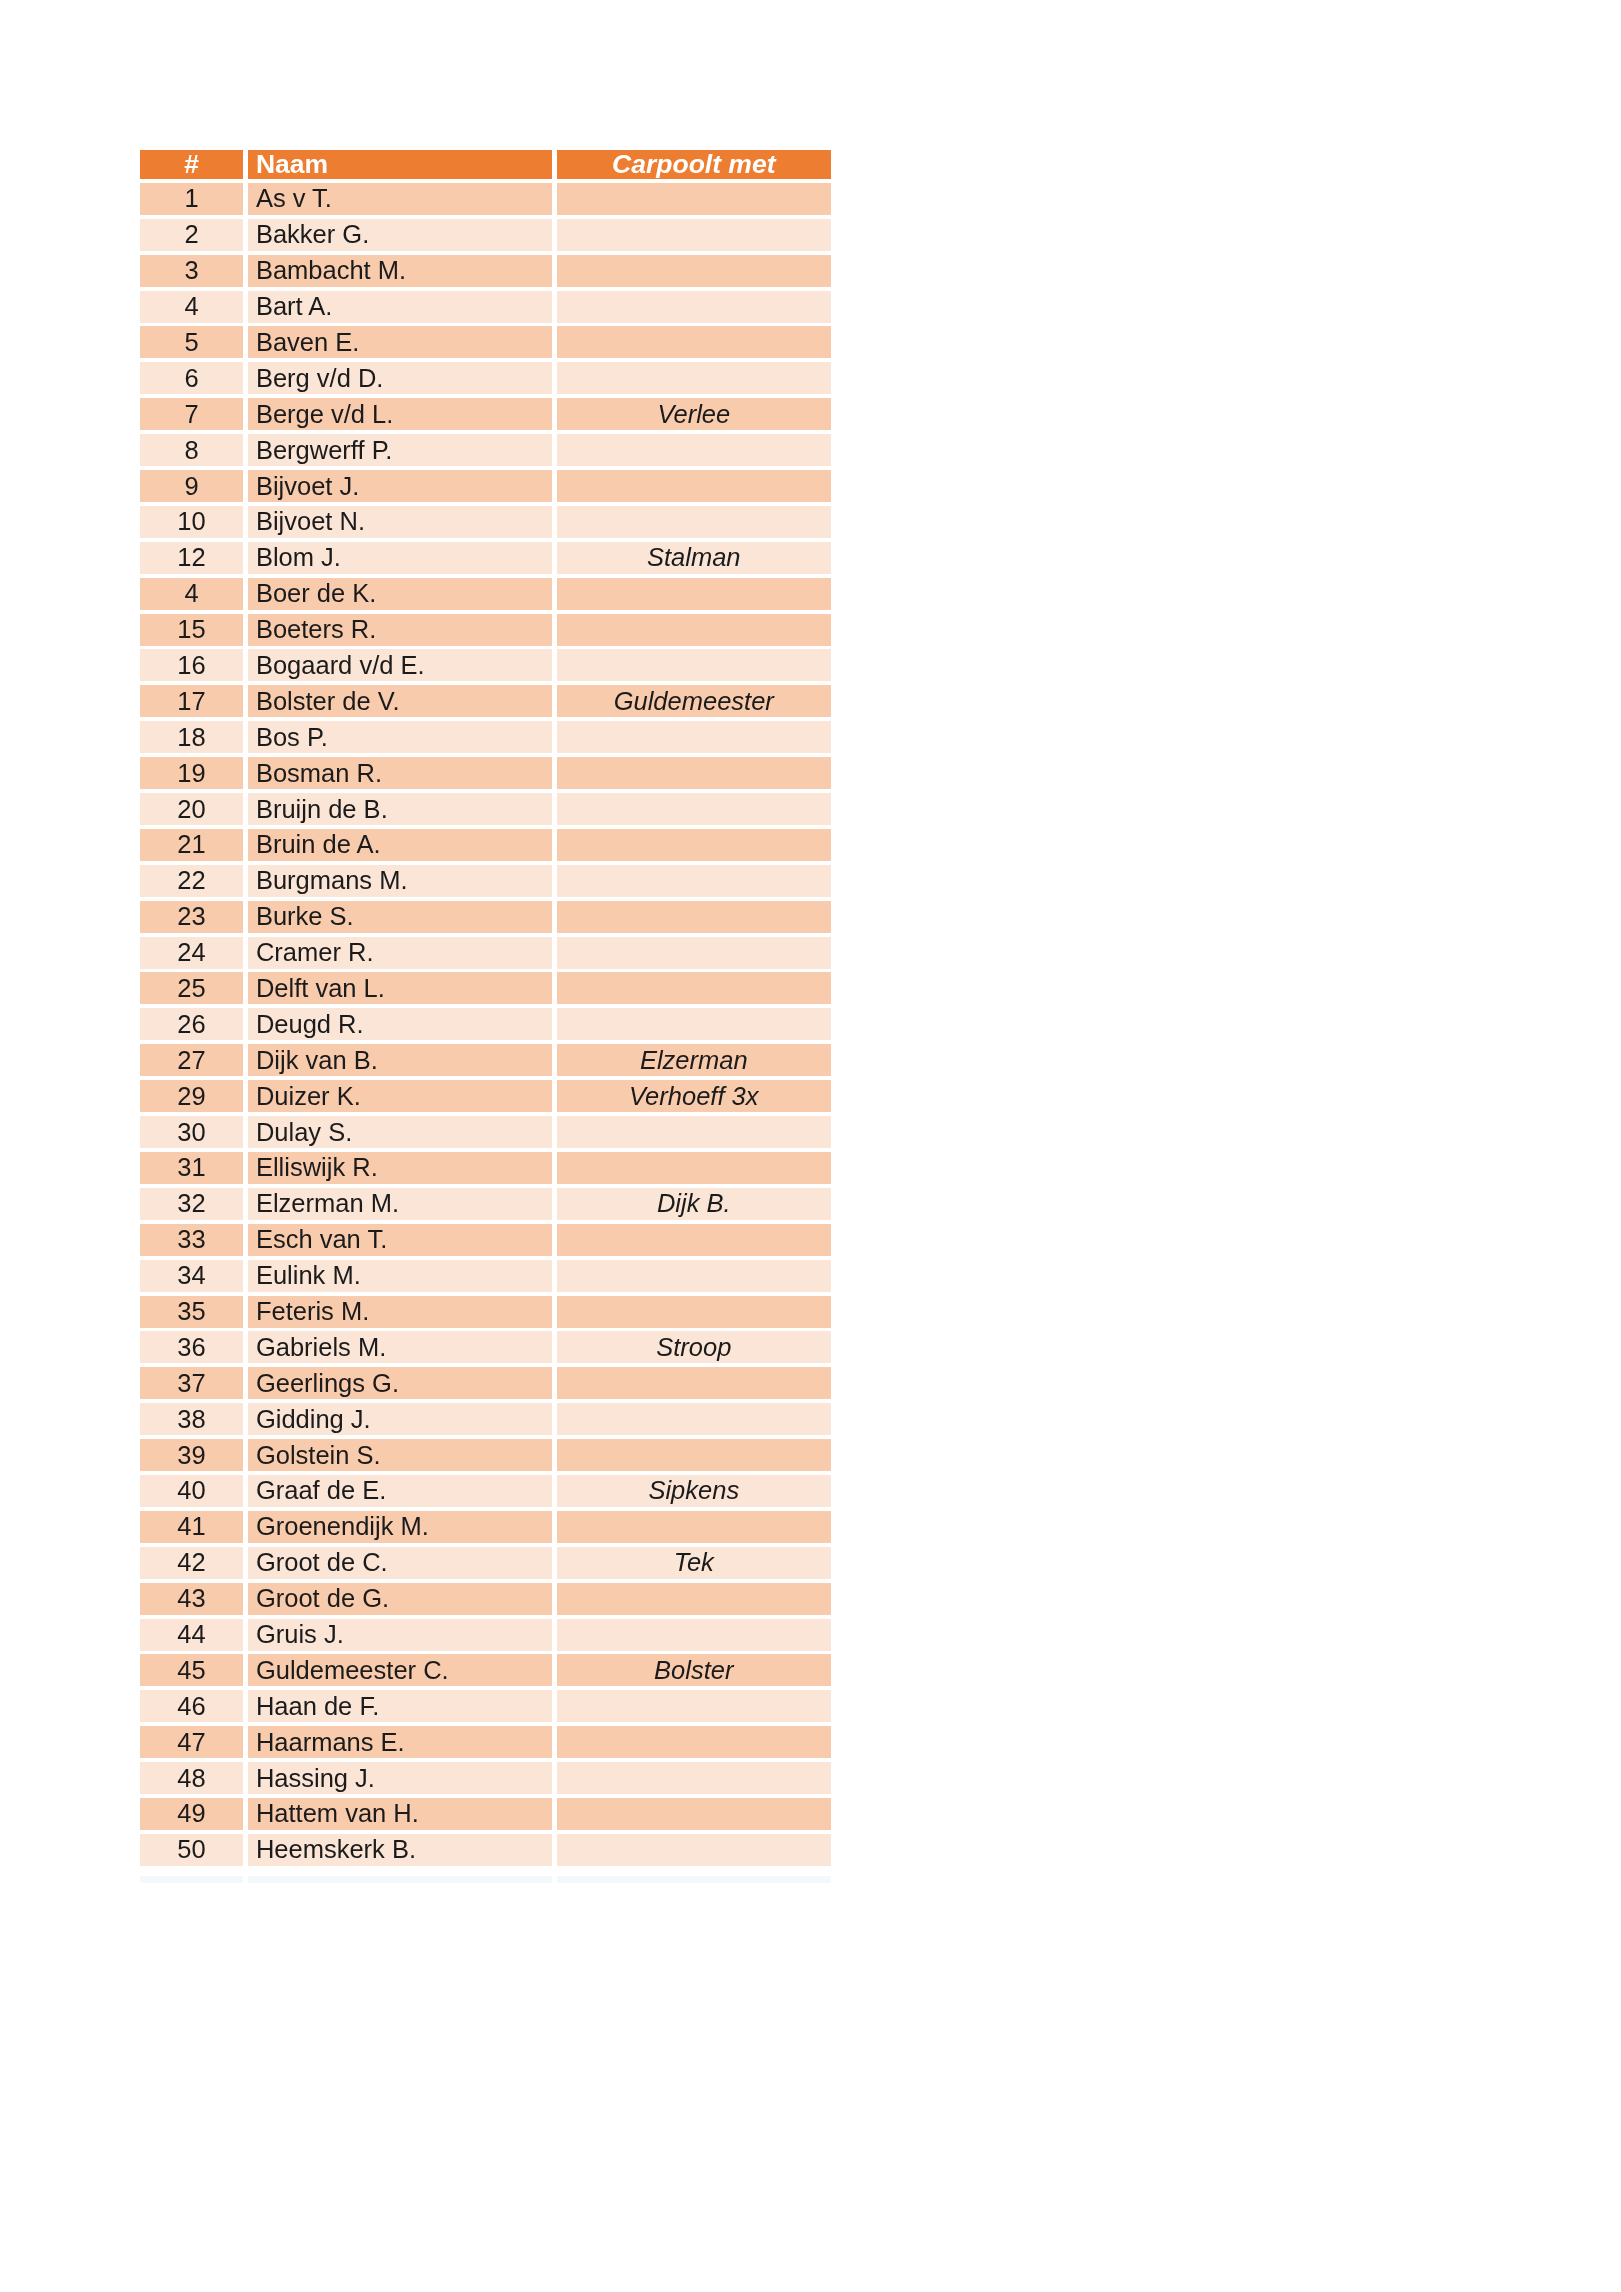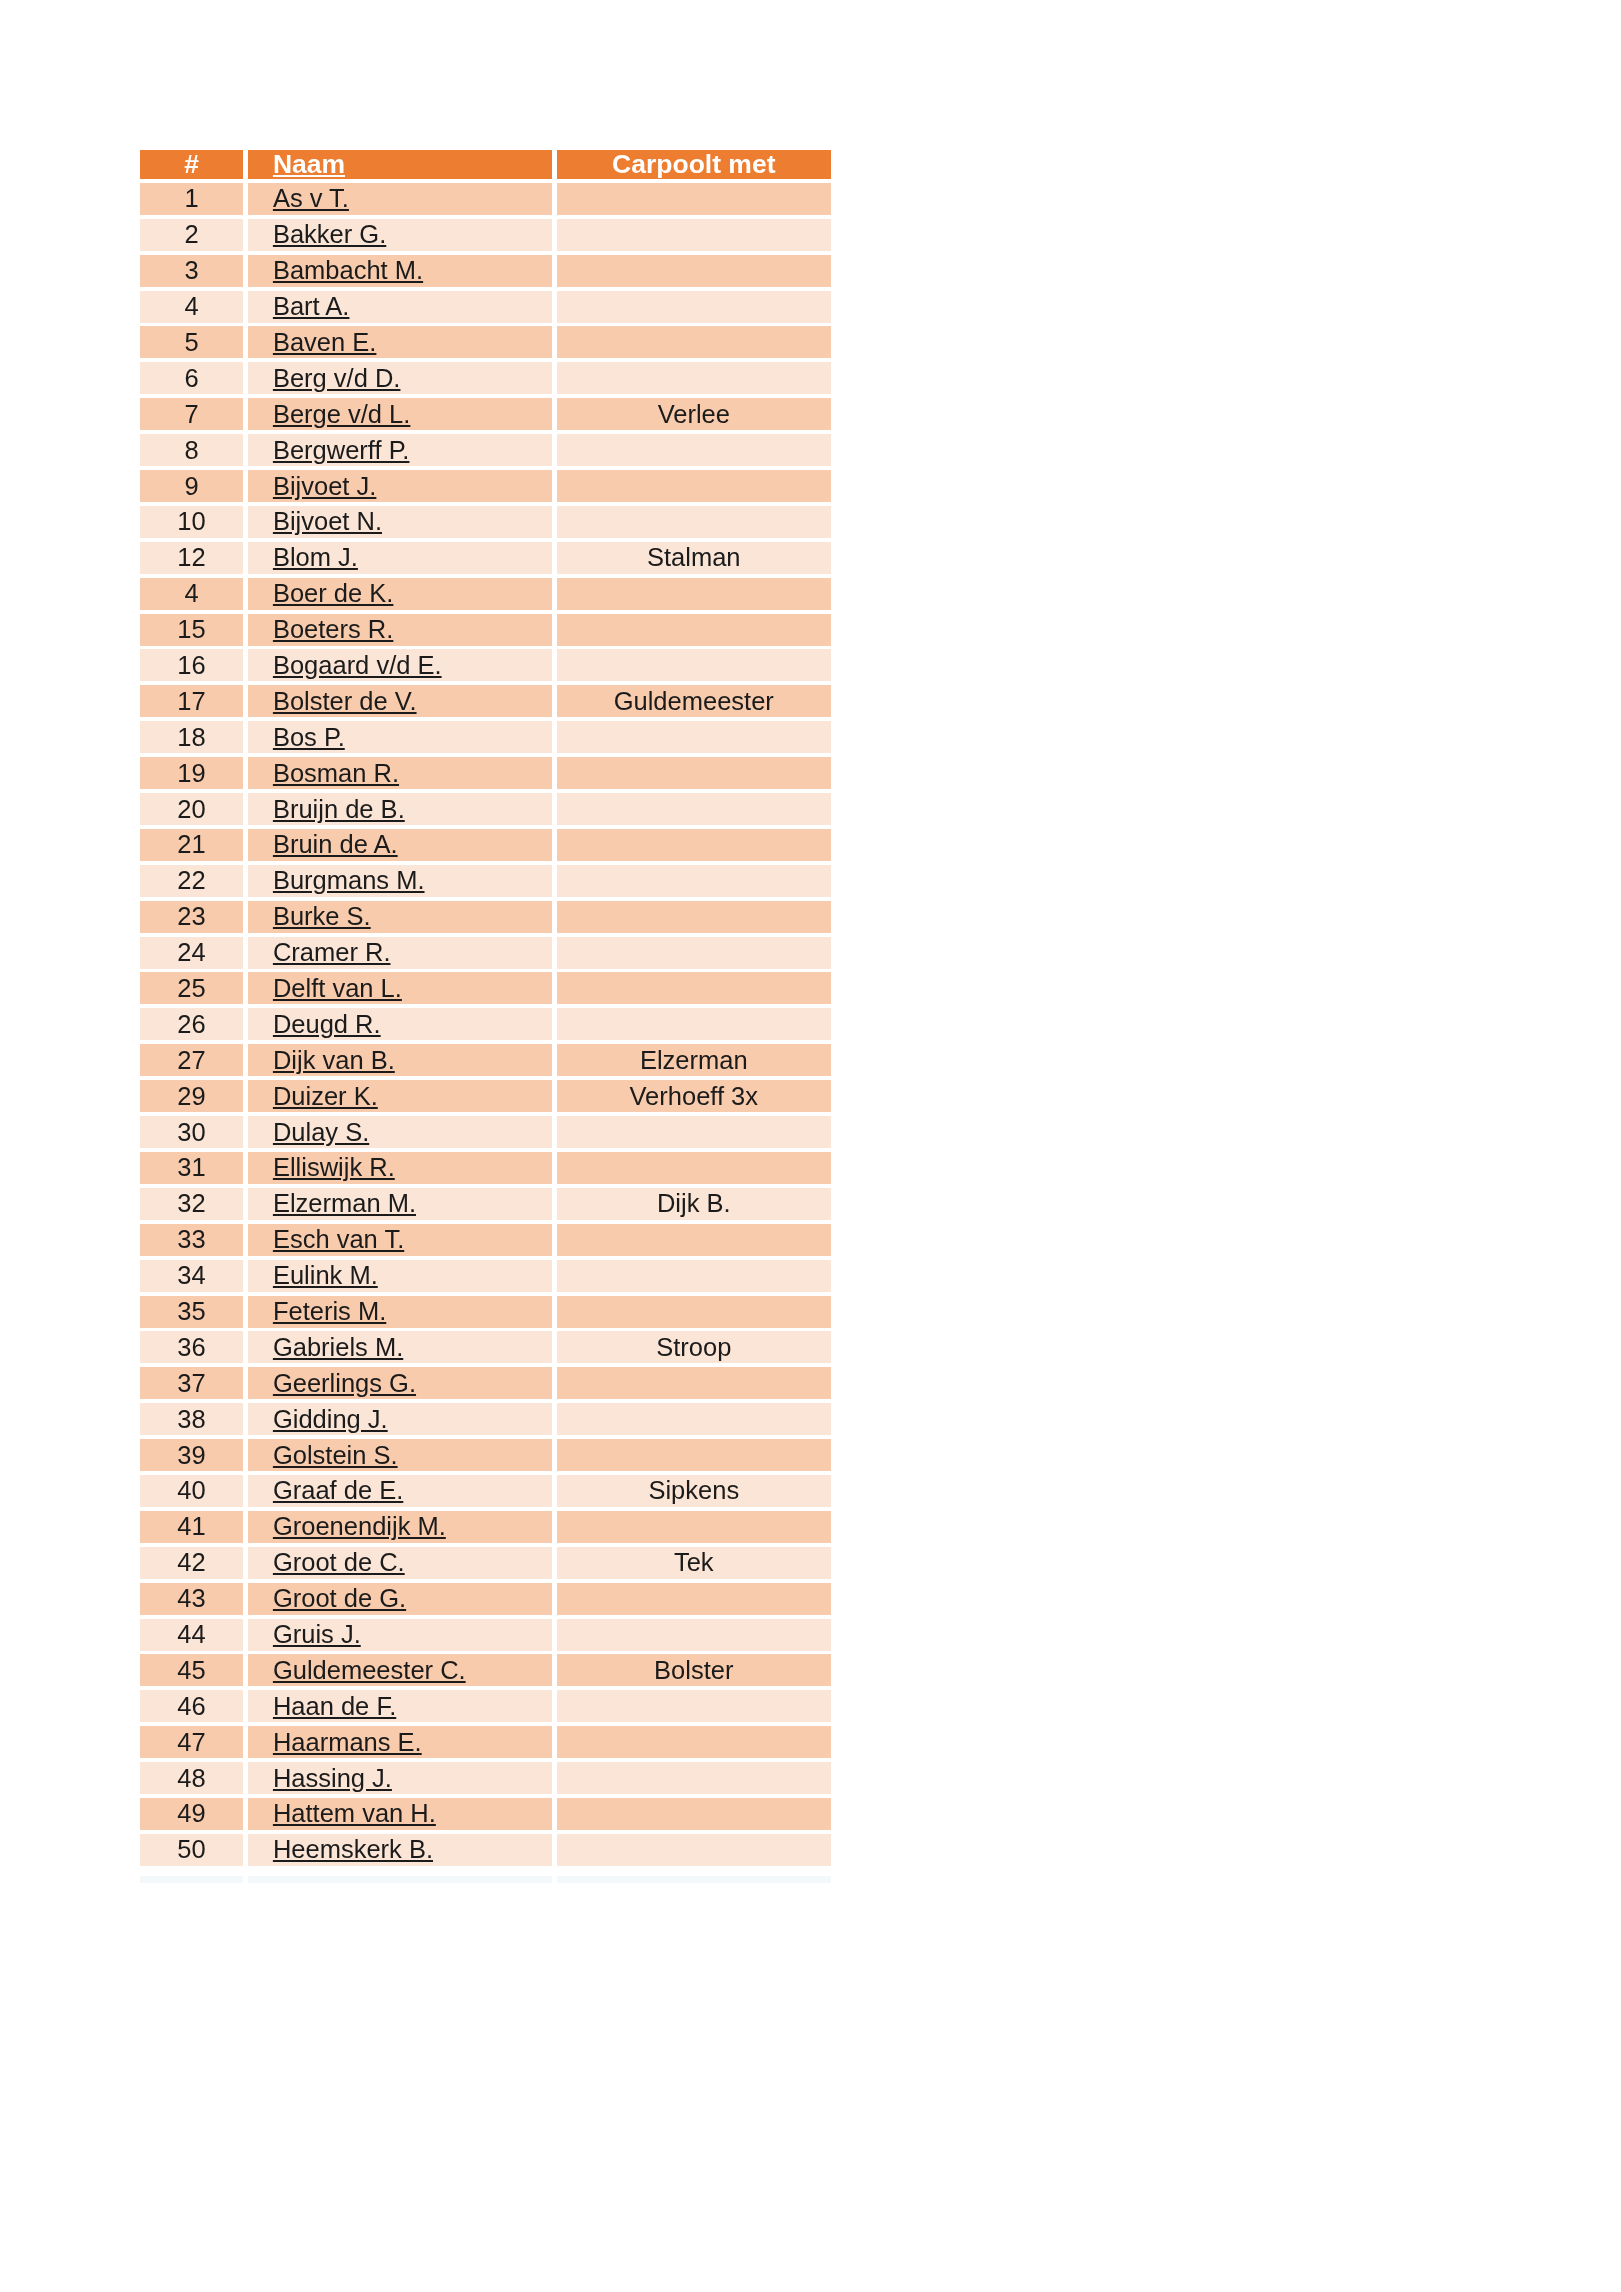--- a/index.html
+++ b/index.html
@@ -48,22 +48,22 @@
     font-weight: bold;
     font-size: 26.5px;
   }
   .row.body .cell {
     height: 32px;
     font-size: 25.5px;
   }
   .row.body.dark .cell  { background: var(--row-odd-bg); }
   .row.body.light .cell { background: var(--row-even-bg); }
   .col-num     { justify-content: center; }
-  .col-naam    { justify-content: flex-start; padding-left: 25px; text-decoration: underline; }
-  .col-carpool { justify-content: center; }
+  .col-naam    { justify-content: flex-start; padding-left: 8px; }
+  .col-carpool { justify-content: center; font-style: italic; }
   .bottom-sliver {
     margin-top: 5.9px;
   }
   .bottom-sliver .cell {
     height: 7.8px;
     background: var(--sliver-bg);
   }
 </style>
 </head>
 <body>

